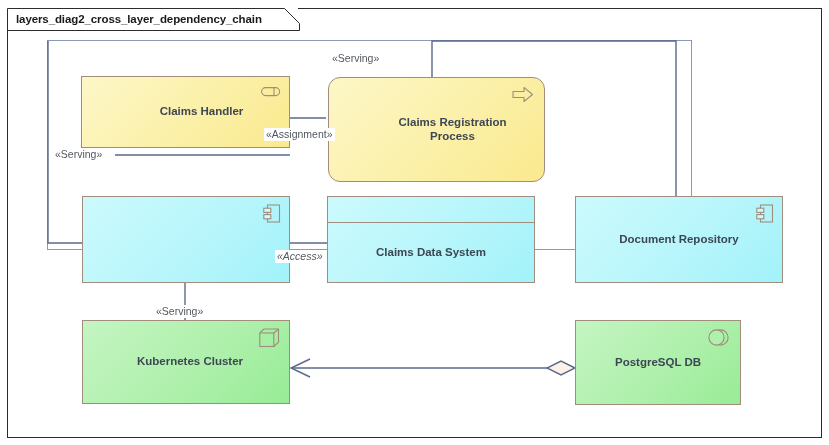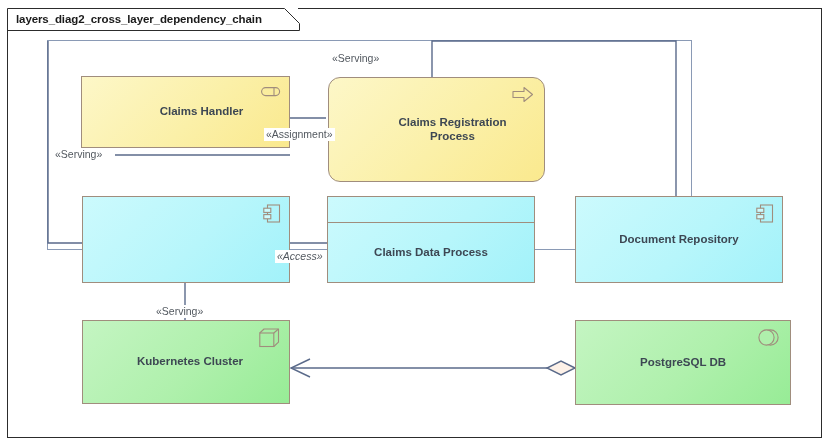--- a/index.html
+++ b/index.html
@@ -212,21 +212,21 @@
         <rect x="4.5" y="1" width="12" height="17" fill="none" stroke="#a08d7d" stroke-width="1.1"></rect>
         <rect x="0.8" y="4.2" width="7" height="4.2" fill="#ccfafd" stroke="#a08d7d" stroke-width="1.1"></rect>
         <rect x="0.8" y="10.6" width="7" height="4.2" fill="#ccfafd" stroke="#a08d7d" stroke-width="1.1"></rect>
       </svg>
     </span>
   </div>
 
   <div class="node application data-object" style="left:327px; top:196px; width:208px; height:87px;">
     <div class="do-header"></div>
     <div class="do-body">
-      <span class="node-label">Claims Data Process</span>
+      <span class="node-label">Claims Data System</span>
     </div>
   </div>
 
   <div class="node application" style="left:575px; top:196px; width:208px; height:87px;">
     <span class="node-label">Document Repository</span>
     <span class="node-icon">
       <svg width="18" height="19" viewBox="0 0 18 19">
         <rect x="4.5" y="1" width="12" height="17" fill="none" stroke="#a08d7d" stroke-width="1.1"></rect>
         <rect x="0.8" y="4.2" width="7" height="4.2" fill="#ccfafd" stroke="#a08d7d" stroke-width="1.1"></rect>
         <rect x="0.8" y="10.6" width="7" height="4.2" fill="#ccfafd" stroke="#a08d7d" stroke-width="1.1"></rect>
@@ -238,21 +238,21 @@
     <span class="node-label">Kubernetes Cluster</span>
     <span class="node-icon" style="right:9px; top:7px;">
       <svg width="21" height="20" viewBox="0 0 21 20">
         <rect x="0.8" y="5" width="14" height="13.5" fill="none" stroke="#a08d7d" stroke-width="1.1"></rect>
         <path d="M 0.8 5 L 5 1 L 19.5 1 L 19.5 14.2 L 14.8 18.5" fill="none" stroke="#a08d7d" stroke-width="1.1" stroke-linejoin="round"></path>
         <line x1="14.8" y1="5" x2="19.5" y2="1" stroke="#a08d7d" stroke-width="1.1"></line>
       </svg>
     </span>
   </div>
 
-  <div class="node technology" style="left:575px; top:320px; width:216px; height:85px;">
+  <div class="node technology" style="left:575px; top:320px; width:166px; height:85px;">
     <span class="node-label">PostgreSQL DB</span>
     <span class="node-icon" style="right:9px; top:7px;">
       <svg width="24" height="20" viewBox="0 0 24 20">
         <circle cx="13.5" cy="9.5" r="7.6" fill="none" stroke="#a08d7d" stroke-width="1.1"></circle>
         <circle cx="9.5" cy="9.5" r="7.6" fill="#aff0ac" stroke="#a08d7d" stroke-width="1.1"></circle>
       </svg>
     </span>
   </div>
 
   <span class="rel-label" style="left:264px; top:128px;">«Assignment»</span>

